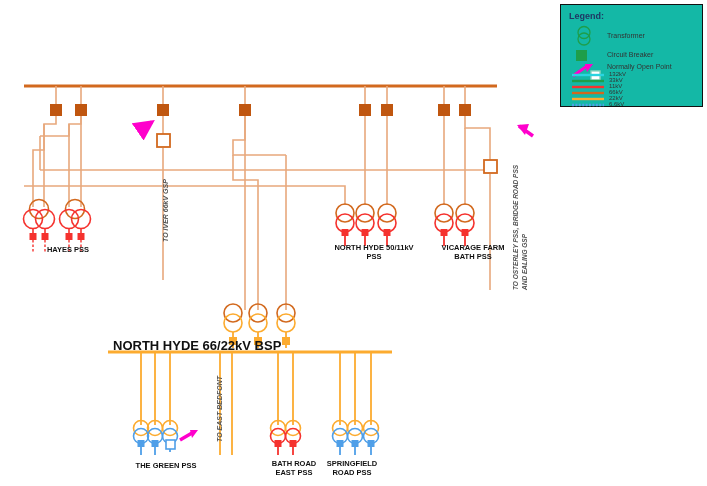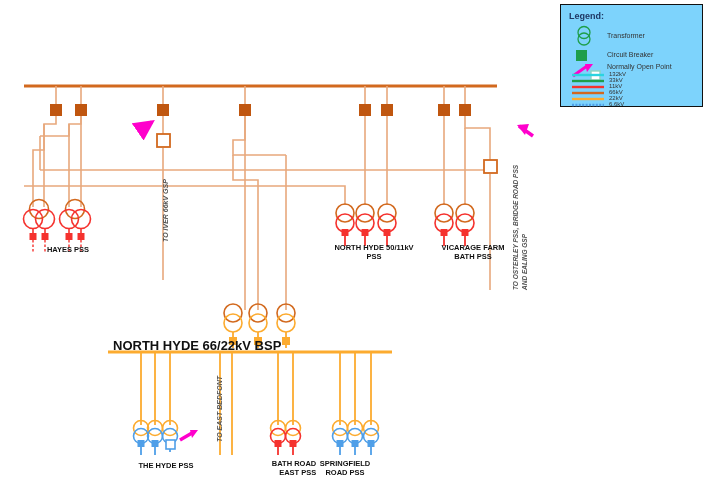--- a/index.html
+++ b/index.html
@@ -4,21 +4,21 @@
 <style>
   html,body{margin:0;padding:0;background:#ffffff;}
   body{width:707px;height:486px;position:relative;overflow:hidden;
        font-family:"Liberation Sans","DejaVu Sans",sans-serif;}
   #canvas{position:absolute;left:0;top:0;width:707px;height:486px;}
   .lbl{position:absolute;font-weight:bold;color:#111;white-space:pre;line-height:1.25;}
   .lbl.ctr{text-align:center;transform:translateX(-50%);padding-left:16px;}
   .vlbl{position:absolute;font-style:italic;font-weight:bold;color:#555;
         white-space:nowrap;transform-origin:0 0;transform:rotate(-90deg);}
   #legend{position:absolute;left:560px;top:4px;width:143px;height:103px;
-          border:1px solid #111;background:#7dd3fc;box-sizing:border-box;}
+          border:1px solid #111;background:#14b8a6;box-sizing:border-box;}
   #legend .title{position:absolute;left:8px;top:6px;font-weight:bold;font-size:9px;color:#1f3864;}
   #legend .it{position:absolute;font-size:7px;color:#333;white-space:nowrap;}
   #legend .vt{position:absolute;font-size:6px;color:#333;white-space:nowrap;}
 </style>
 </head>
 <body>
 
 <svg id="canvas" viewBox="0 0 707 486">
   <defs>
     <marker id="nopArrow" markerWidth="6" markerHeight="6" refX="5" refY="3" orient="auto">
@@ -258,26 +258,26 @@
 <div class="lbl ctr" style="left:60px;top:245px;font-size:7.5px;">HAYES PSS</div>
 
 <div class="lbl ctr" style="left:366px;top:243px;font-size:7.5px;">NORTH HYDE 50/11kV
 PSS</div>
 
 <div class="lbl ctr" style="left:465px;top:243px;font-size:7.5px;">VICARAGE FARM
 BATH PSS</div>
 
 <div class="lbl" style="left:113px;top:338px;font-size:13px;">NORTH HYDE 66/22kV BSP</div>
 
-<div class="lbl ctr" style="left:158px;top:461px;font-size:7.5px;">THE HYDE PSS</div>
-
-<div class="lbl ctr" style="left:286px;top:459px;font-size:7.5px;text-align:right;">BATH ROAD
+<div class="lbl ctr" style="left:158px;top:461px;font-size:7.5px;">THE GREEN PSS</div>
+
+<div class="lbl ctr" style="left:286px;top:459px;font-size:7.5px;">BATH ROAD
 EAST PSS</div>
 
-<div class="lbl ctr" style="left:337px;top:459px;font-size:7.5px;text-align:center;">SPRINGFIELD
+<div class="lbl ctr" style="left:344px;top:459px;font-size:7.5px;text-align:center;">SPRINGFIELD
 ROAD PSS</div>
 
 <div class="vlbl" style="left:162px;top:242px;font-size:7px;">TO IVER 66kV GSP</div>
 
 <div class="vlbl" style="left:512px;top:290px;font-size:6.5px;line-height:1.35;">
   <span>TO OSTERLEY PSS, BRIDGE ROAD PSS</span><br>
   <span>AND EALING GSP</span>
 </div>
 
 <div class="vlbl" style="left:216px;top:442px;font-size:7px;">TO EAST BEDFONT</div>

